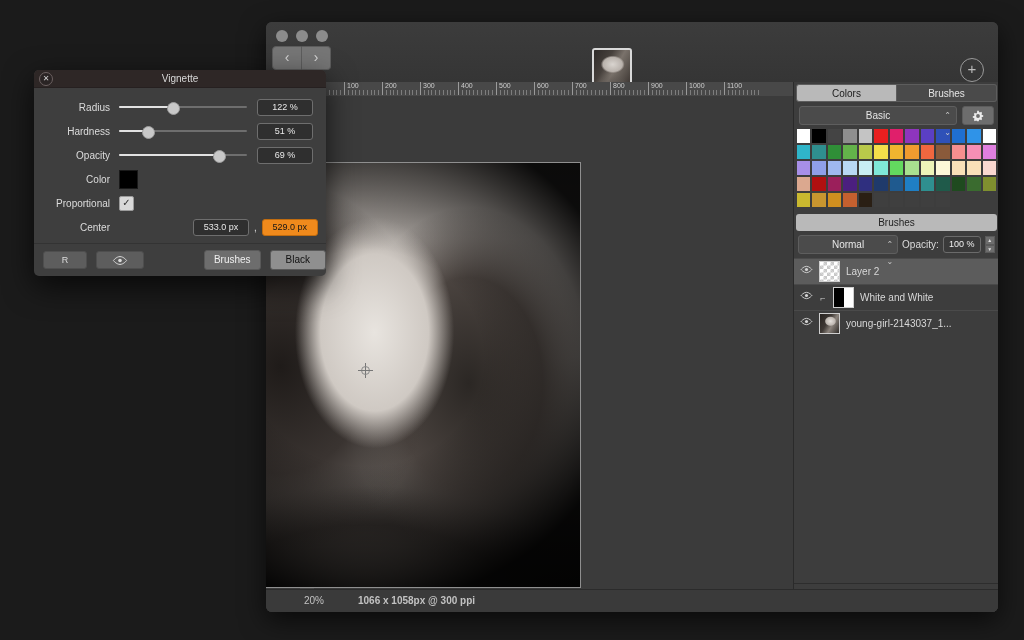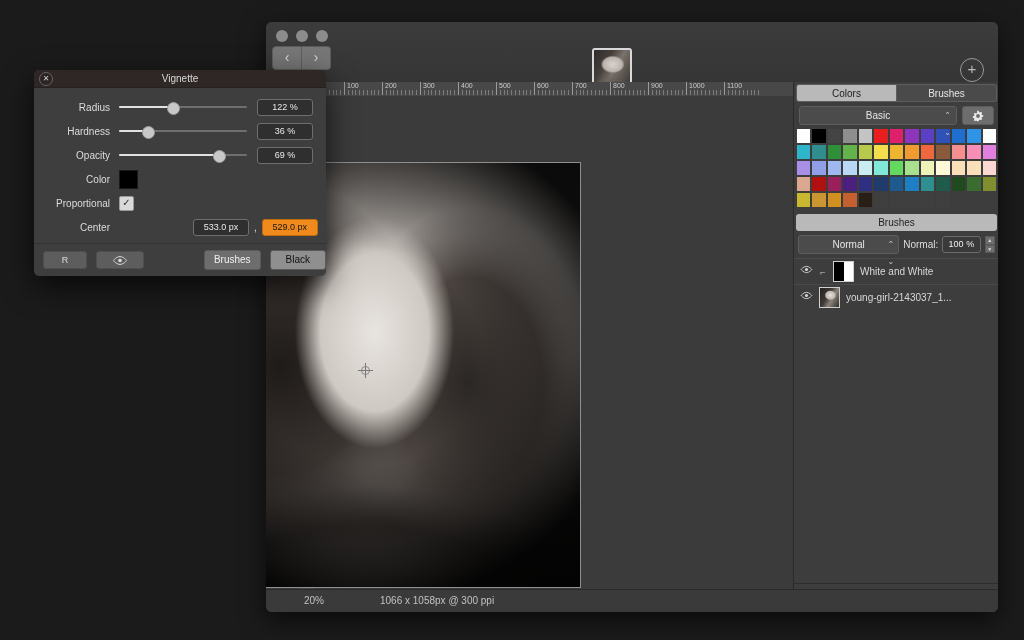--- a/index.html
+++ b/index.html
@@ -112,21 +112,21 @@
   .centermark .ring{
     position:absolute;left:3px;top:3px;width:7px;height:7px;border:1px solid #8a8a8a;border-radius:50%;
   }
 
   
   .statusbar{
     position:absolute;left:0;bottom:0;width:732px;height:22px;
     background:#3a3a3a;border-top:1px solid #2b2b2b;color:#c2c2c2;font-size:10px;
   }
   .st-zoom{position:absolute;left:38px;top:5px;}
-  .st-dim{position:absolute;left:114px;top:5px;}
+  .st-dim{position:absolute;left:92px;top:5px;font-weight:bold;}
 
   
   .rpanel{
     position:absolute;left:527px;top:60px;width:205px;height:530px;
     background:#3d3d3d;border-left:1px solid #2a2a2a;
   }
   .tabs{display:flex;height:18px;margin:2px 2px 0 2px;}
   .tab{
     flex:1;text-align:center;font-size:10px;line-height:18px;color:#e4e4e4;
     border:1px solid #5d5d5d;background:#4a4a4a;
@@ -631,29 +631,39 @@
           <div class="sw" style="background: rgb(63, 63, 63);"></div>
         </div>
 
       <div class="layers-head">Brushes</div>
 
       <div class="blendrow">
         <div class="blend">
           <span>Normal</span>
           <span class="chev">⌃<br>⌄</span>
         </div>
-        <span class="oplabel">Normal:</span>
+        <span class="oplabel">Opacity:</span>
         <div class="opfield">100 %</div>
         <div class="stepper">
           <div>▲</div>
           <div>▼</div>
         </div>
       </div>
 
       <div id="layersList">
+          <div class="layer sel">
+            <span class="eye"><svg width="13" height="9" viewBox="0 0 16 9">
+                <path d="M8 .6C4.3.6 1.4 4.5 1.4 4.5S4.3 8.4 8 8.4s6.6-3.9 6.6-3.9S11.7.6 8 .6z" fill="none" stroke="#d5d5d5" stroke-width="1.1"></path>
+                <circle cx="8" cy="4.5" r="1.9" fill="#d5d5d5"></circle>
+              </svg></span>
+            <span class="lthumb">
+              <div class="checker"></div>
+            </span>
+            <span class="lname">Layer 2</span>
+          </div>
           <div class="layer">
             <span class="eye"><svg width="13" height="9" viewBox="0 0 16 9">
                 <path d="M8 .6C4.3.6 1.4 4.5 1.4 4.5S4.3 8.4 8 8.4s6.6-3.9 6.6-3.9S11.7.6 8 .6z" fill="none" stroke="#d5d5d5" stroke-width="1.1"></path>
                 <circle cx="8" cy="4.5" r="1.9" fill="#d5d5d5"></circle>
               </svg></span>
             <span class="clipicon">⌐</span>
             <span class="lthumb">
               <div class="bwthumb"></div>
             </span>
             <span class="lname">White and White</span>
@@ -730,21 +740,21 @@
         <div class="numfield">122 %</div>
       </div>
 
       <div class="frow">
         <div class="flabel">Hardness</div>
         <div class="slider">
           <div class="strack"></div>
           <div class="sfill" style="width:28px"></div>
           <div class="sknob" style="left:23px"></div>
         </div>
-        <div class="numfield">36 %</div>
+        <div class="numfield">51 %</div>
       </div>
 
       <div class="frow">
         <div class="flabel">Opacity</div>
         <div class="slider">
           <div class="strack"></div>
           <div class="sfill" style="width:99px"></div>
           <div class="sknob" style="left:94px"></div>
         </div>
         <div class="numfield">69 %</div>

